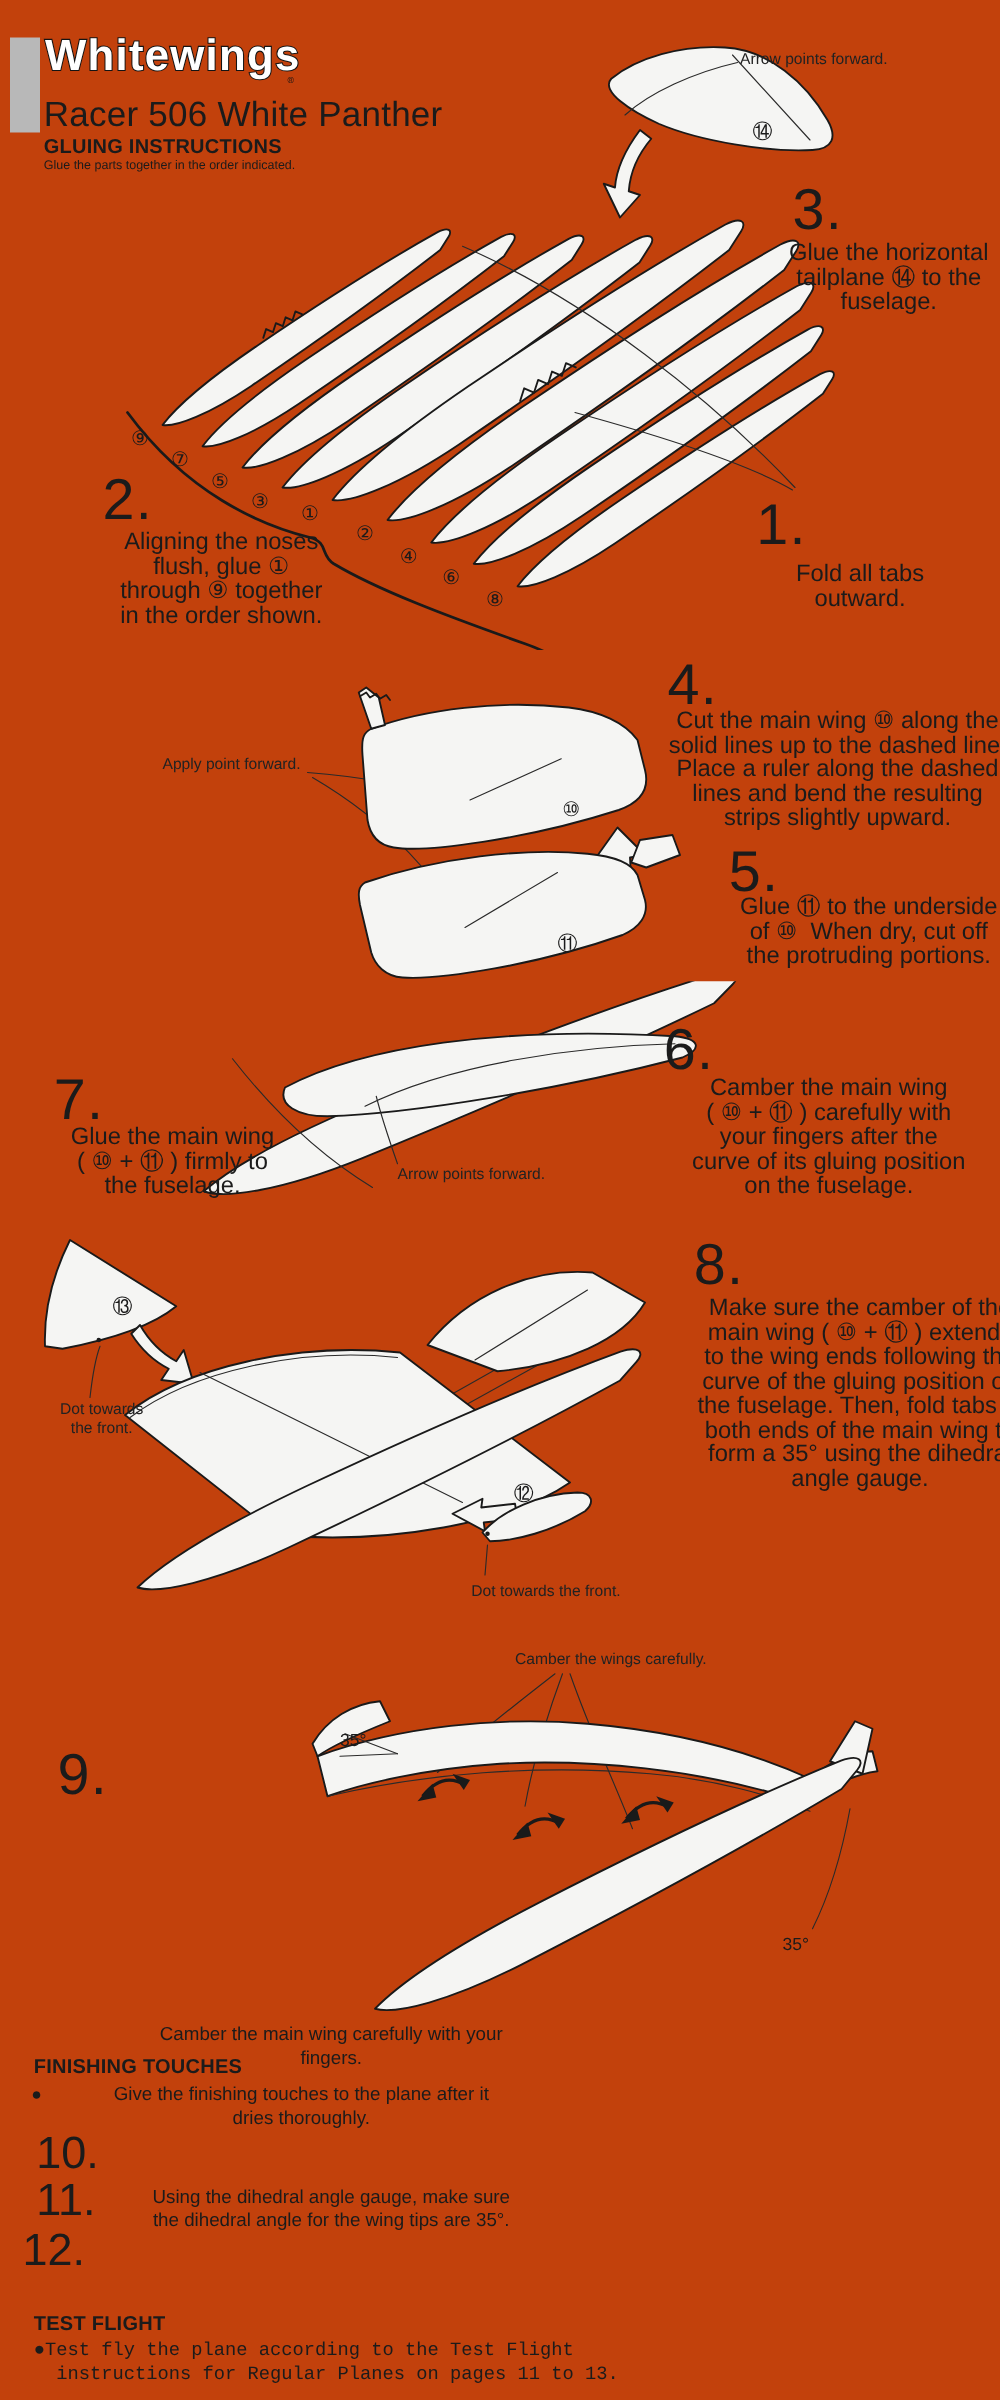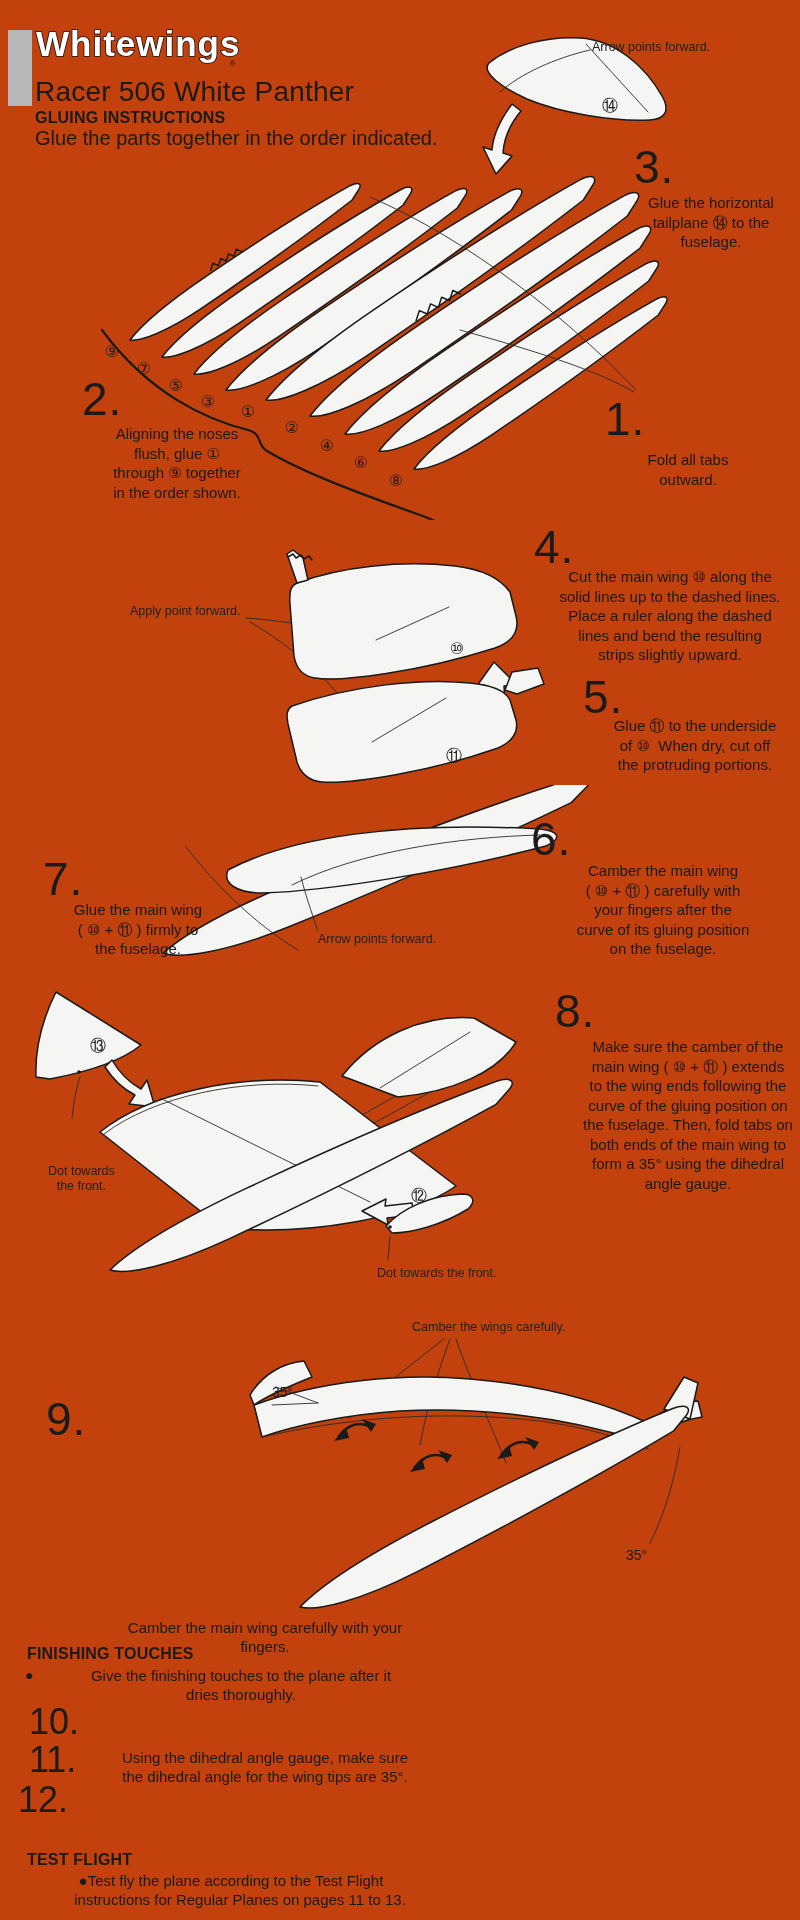--- a/index.html
+++ b/index.html
@@ -9,23 +9,23 @@
     font-family:"Liberation Sans","DejaVu Sans",sans-serif;
   }
   .abs{position:absolute;text-align:center;}
   svg.layer{position:absolute;left:0;pointer-events:none;}
   .ln{fill:none;stroke:#1a1a1a;stroke-width:1.5;stroke-linecap:round;stroke-linejoin:round;}
   .thin{fill:none;stroke:#2a2a2a;stroke-width:0.9;stroke-linecap:round;}
   .fw{fill:#f5f5f3;stroke:#1a1a1a;stroke-width:1.5;stroke-linejoin:round;}
   .blk{fill:#1a1a1a;stroke:none;}
   .page-title{font-size:28px;letter-spacing:0.2px;}
   .h-bold{font-size:16px;font-weight:bold;letter-spacing:0.2px;}
-  .intro{font-size:20px;}
+  .intro{font-size:10px;}
   .step-num{font-size:46px;font-weight:400;letter-spacing:1px;line-height:46px;}
-  .step-text{font-size:15px;line-height:19.5px;white-space:pre;}
+  .step-text{font-size:19px;line-height:19.5px;white-space:pre;}
   .ann{font-size:12.5px;line-height:15px;white-space:pre;color:#222;}
   .deg{font-size:14px;}
   .part{font-size:16px;transform:translate(-50%,-50%);line-height:16px;}
   .fin-num{font-size:36px;font-weight:400;line-height:28px;}
   .fin-text{font-size:15px;line-height:19px;white-space:pre;}
   .bullet{font-size:14px;}
   .graybar{background:#b8b8b8;}
   .logo-text{font-weight:bold;font-size:35px;fill:#ffffff;stroke:#141414;stroke-width:1.7px;paint-order:stroke;letter-spacing:1px;font-family:"Liberation Sans","DejaVu Sans",sans-serif;}
   .logo-reg{font-size:7px;fill:#141414;}
 </style>
@@ -249,21 +249,21 @@
   <div class="abs step-text" style="left:558px;top:1037px;width:260px;">Make sure the camber of the
 main wing ( ⑩ + ⑪ ) extends
 to the wing ends following the
 curve of the gluing position on
 the fuselage. Then, fold tabs on
 both ends of the main wing to
 form a 35° using the dihedral
 angle gauge.</div>
 
   <div class="abs part" style="left:98px;top:1046px;">⑬</div>
-  <div class="abs ann" style="left:48px;top:1120px;margin-top:44px;">Dot towards
+  <div class="abs ann" style="left:48px;top:1120px;">Dot towards
 the front.</div>
   <div class="abs part" style="left:419px;top:1196px;">⑫</div>
   <div class="abs ann" style="left:377px;top:1266px;">Dot towards the front.</div>
 
   <div class="abs ann" style="left:412px;top:1320px;">Camber the wings carefully.</div>
   <div class="abs deg" style="left:272px;top:1384px;">35°</div>
   <div class="abs deg" style="left:626px;top:1547px;">35°</div>
 
   <div class="abs step-num" style="left:46px;top:1396px;">9.</div>
 
@@ -276,16 +276,16 @@
   <div class="abs fin-text" style="left:70px;top:1618px;width:390px;">Camber the main wing carefully with your
 fingers.</div>
 
   <div class="abs fin-num" style="left:29px;top:1746px;">11.</div>
   <div class="abs fin-text" style="left:70px;top:1748px;width:390px;">Using the dihedral angle gauge, make sure
 the dihedral angle for the wing tips are 35°.</div>
 
   <div class="abs fin-num" style="left:18px;top:1786px;">12.</div>
 
   <div class="abs h-bold" style="left:27px;top:1851px;">TEST FLIGHT</div>
-  <div class="abs fin-text" style="left:27px;top:1871px;width:390px;padding-left:18px;text-indent:-18px;">●Test fly the plane according to the Test Flight
+  <div class="abs fin-text" style="left:27px;top:1871px;width:390px;padding-left:18px;text-indent:-18px;font-family:Liberation Mono, monospace;">●Test fly the plane according to the Test Flight
 instructions for Regular Planes on pages 11 to 13.</div>
 
 </div>
 
 </body></html>

